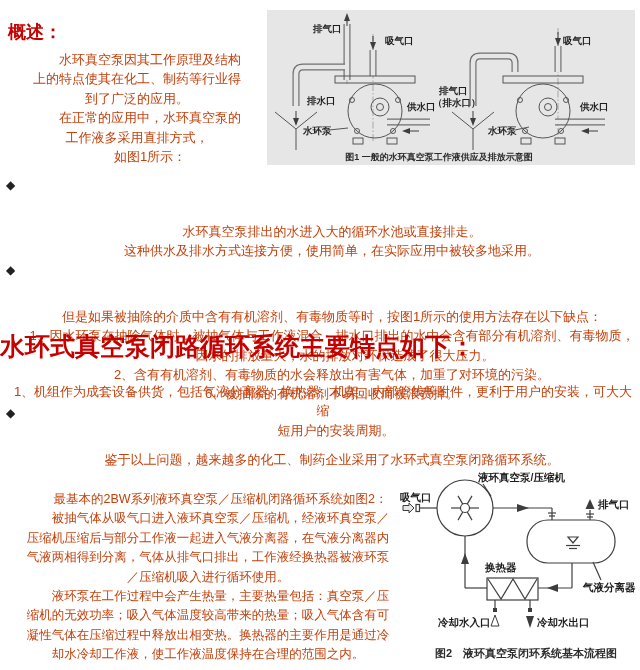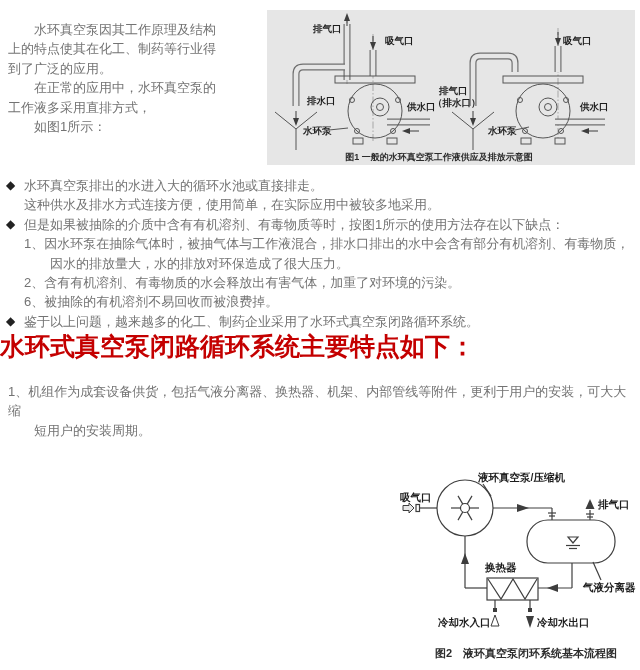--- a/index.html
+++ b/index.html
@@ -1,26 +1,26 @@
 <!DOCTYPE html>
 <html><head>
 <meta charset="utf-8">
 <style>
   html,body{margin:0;padding:0;background:#ffffff;}
   #page{position:relative;width:640px;height:670px;background:#fff;overflow:hidden;
         font-family:"Liberation Sans",sans-serif;color:#3a3a3a;}
   .red-heading{color:#c40000;font-weight:bold;margin:0;}
-  .body-text{font-size:13px;line-height:19.4px;white-space:pre-line;color:#737373;}
+  .body-text{font-size:13px;line-height:19.4px;white-space:pre-line;color:#c2410c;text-align:center;}
   .overview{position:absolute;left:8px;top:20px;width:258px;}
   .overview .red-heading{font-size:18px;margin-bottom:6px;}
   .fig1-box{position:absolute;left:267px;top:10px;width:368px;height:155px;background:#e6e6e6;}
   .bullets{position:absolute;left:6px;top:176px;width:634px;}
   .bullet{display:flex;align-items:flex-start;}
   .bullet-marker{width:18px;flex:0 0 18px;color:#222;font-size:12px;line-height:19.4px;}
-  .bullet-text{flex:1;}
+  .bullet-text{flex:1;margin-top:46px;}
   .features-heading{position:absolute;left:0;top:330px;font-size:25px;}
   .features{position:absolute;left:8px;top:382px;width:630px;}
   .principle-heading{position:absolute;left:8px;top:460px;font-size:18px;}
   .principle-body{position:absolute;left:8px;top:490px;width:400px;font-size:12.5px;}
   .fig2-box{position:absolute;left:395px;top:452px;width:245px;height:218px;}
   
   .thin{stroke:#555;stroke-width:1;fill:none;}
   .pipe-o{stroke:#6f6f6f;stroke-width:7;fill:none;}
   .pipe-i{stroke:#e6e6e6;stroke-width:4.6;fill:none;}
   .cl{stroke:#8a8a8a;stroke-width:0.7;fill:none;stroke-dasharray:7 2 1.5 2;}
@@ -33,20 +33,21 @@
   .figcap1{font:bold 9px "Liberation Sans",sans-serif;fill:#2c2c2c;}
   .figcap2{font:bold 11px "Liberation Sans",sans-serif;fill:#2c2c2c;}
   .ln{stroke:#3f3f3f;stroke-width:1.2;fill:none;}
 </style>
 </head>
 <body>
 
 <div id="page">
 
   <div class="overview">
+    <h2 class="red-heading">概述：</h2>
     <div class="body-text">　　水环真空泵因其工作原理及结构
 上的特点使其在化工、制药等行业得
 到了广泛的应用。
 　　在正常的应用中，水环真空泵的
 工作液多采用直排方式，
 　　如图1所示：</div>
   </div>
 
   <div class="fig1-box">
     <svg width="368" height="155" viewBox="0 0 368 155">
@@ -144,20 +145,29 @@
       <div class="bullet-text body-text">鉴于以上问题，越来越多的化工、制药企业采用了水环式真空泵闭路循环系统。</div>
     </div>
   </div>
 
   <h2 class="red-heading features-heading">水环式真空泵闭路循环系统主要特点如下：</h2>
   <div class="features">
     <div class="body-text">1、机组作为成套设备供货，包括气液分离器、换热器、机架、内部管线等附件，更利于用户的安装，可大大缩
 　　短用户的安装周期。</div>
   </div>
 
+  <div class="body-text principle-body">　　最基本的2BW系列液环真空泵／压缩机闭路循环系统如图2：
+　　被抽气体从吸气口进入液环真空泵／压缩机，经液环真空泵／
+压缩机压缩后与部分工作液一起进入气液分离器，在气液分离器内
+气液两相得到分离，气体从排气口排出，工作液经换热器被液环泵
+／压缩机吸入进行循环使用。
+　　液环泵在工作过程中会产生热量，主要热量包括：真空泵／压
+缩机的无效功率；吸入气体温度较高带来的热量；吸入气体含有可
+凝性气体在压缩过程中释放出相变热。换热器的主要作用是通过冷
+却水冷却工作液，使工作液温度保持在合理的范围之内。</div>
 
   <div class="fig2-box">
     <svg width="245" height="218" viewBox="0 0 245 218">
 
       <circle class="ln" cx="70" cy="56" r="28"></circle>
       <circle class="ln" cx="70" cy="56" r="4.5"></circle>
       <g class="ln">
         <line x1="74.5" y1="56" x2="84" y2="56"></line>
           <line x1="65.5" y1="56" x2="56" y2="56"></line>
         <line x1="72.2" y1="52.1" x2="77" y2="43.9"></line>

